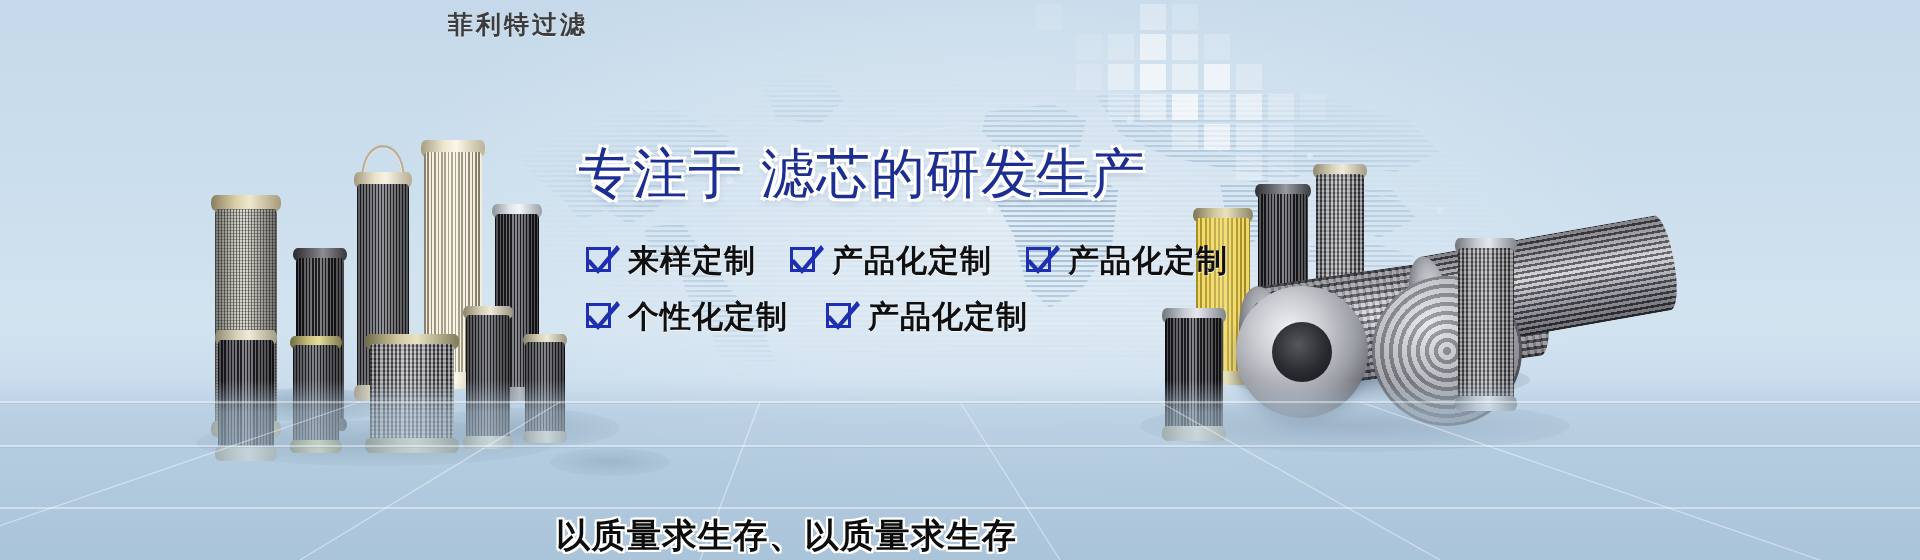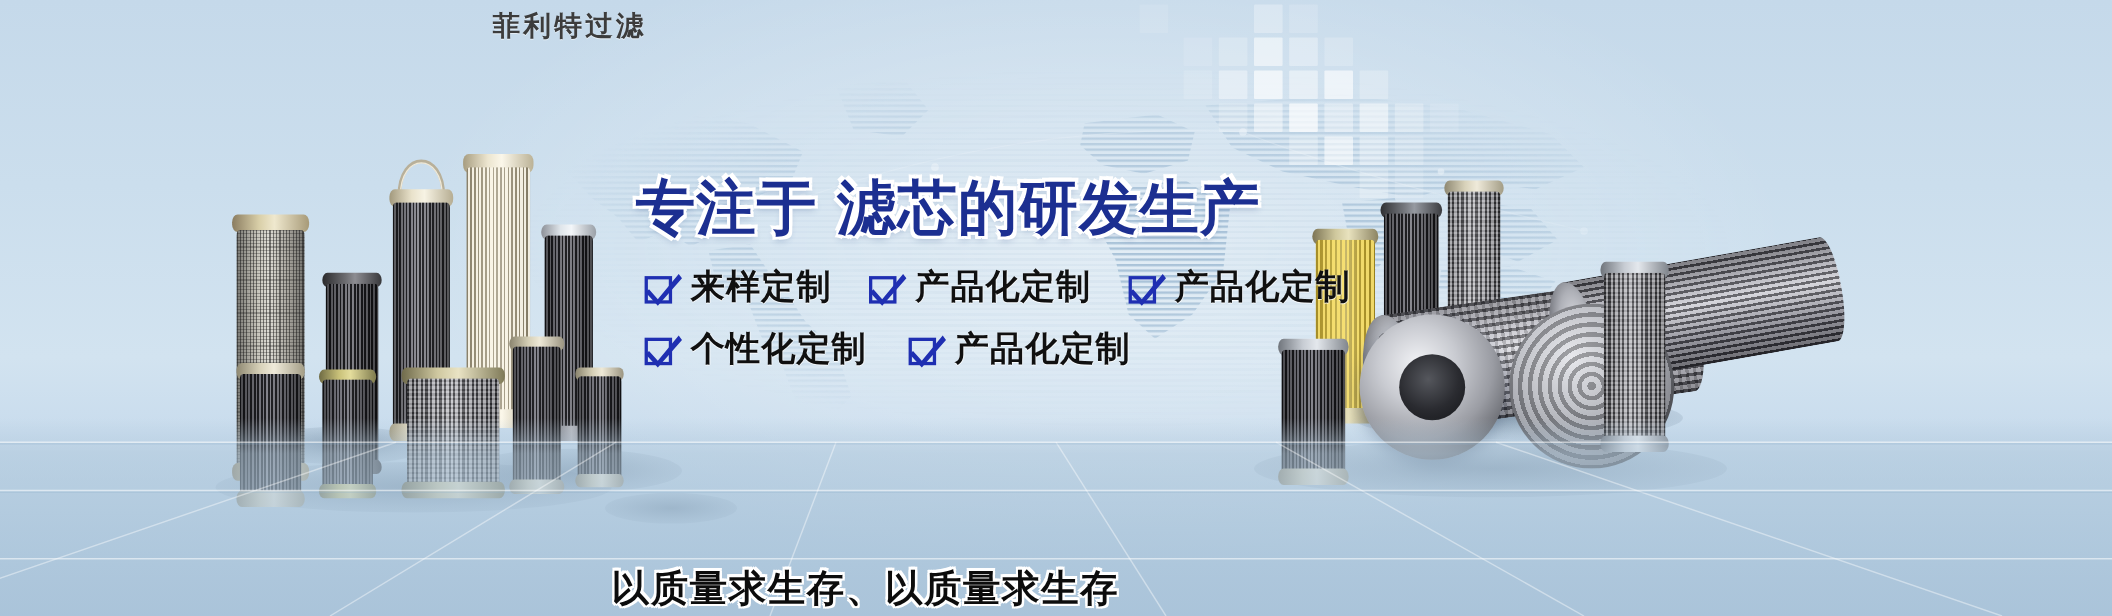--- a/index.html
+++ b/index.html
@@ -54,36 +54,36 @@
   .logo .wm-red{color:#f50505;}
   .logo .wm-blue{color:#1b1c96;}
   .logo .sub{
     margin-top:1px;font-weight:bold;font-size:25px;line-height:30px;
     color:#3c3c3c;letter-spacing:3px;white-space:nowrap;
     text-shadow:0 1px 0 rgba(255,255,255,.55);
   }
 
   
   .headline{
-    position:absolute;left:578px;top:158px;
-    font-weight:bold;font-size:54px;line-height:62px;white-space:nowrap;
+    position:absolute;left:578px;top:142px;
+    font-weight:normal;font-size:54px;line-height:62px;white-space:nowrap;
     color:#1c2f91;letter-spacing:1px;
     text-shadow:
        2px 0 0 #fff, -2px 0 0 #fff, 0 2px 0 #fff, 0 -2px 0 #fff,
        2px 2px 0 #fff, -2px 2px 0 #fff, 2px -2px 0 #fff, -2px -2px 0 #fff,
        3px 3px 0 #fff, -3px 3px 0 #fff, 3px -3px 0 #fff, -3px -3px 0 #fff,
        0 4px 7px rgba(40,70,130,.30);
   }
   .headline .gap{display:inline-block;width:18px;}
 
   
   .features{position:absolute;left:586px;top:244px;width:600px;}
   .frow{display:flex;align-items:center;white-space:nowrap;}
   .frow.r1{margin-bottom:22px;}
-  .fitem{display:flex;align-items:flex-end;}
+  .fitem{display:flex;align-items:flex-start;}
   .fitem.sp1{margin-right:34px;}
   .fitem.sp2{margin-right:38px;}
   .chk{position:relative;width:30px;height:30px;flex:0 0 30px;margin-right:12px;}
   .chk .box{position:absolute;left:0;top:3px;width:25px;height:25px;border:3px solid #1f2fb2;box-sizing:border-box;}
   .chk svg{position:absolute;left:-2px;top:-4px;width:38px;height:38px;overflow:visible;}
   .flabel{
     font-weight:bold;font-size:31px;line-height:34px;color:#101010;letter-spacing:1px;
     text-shadow:0 1px 0 rgba(255,255,255,.75),1px 0 0 rgba(255,255,255,.45);
   }
 

